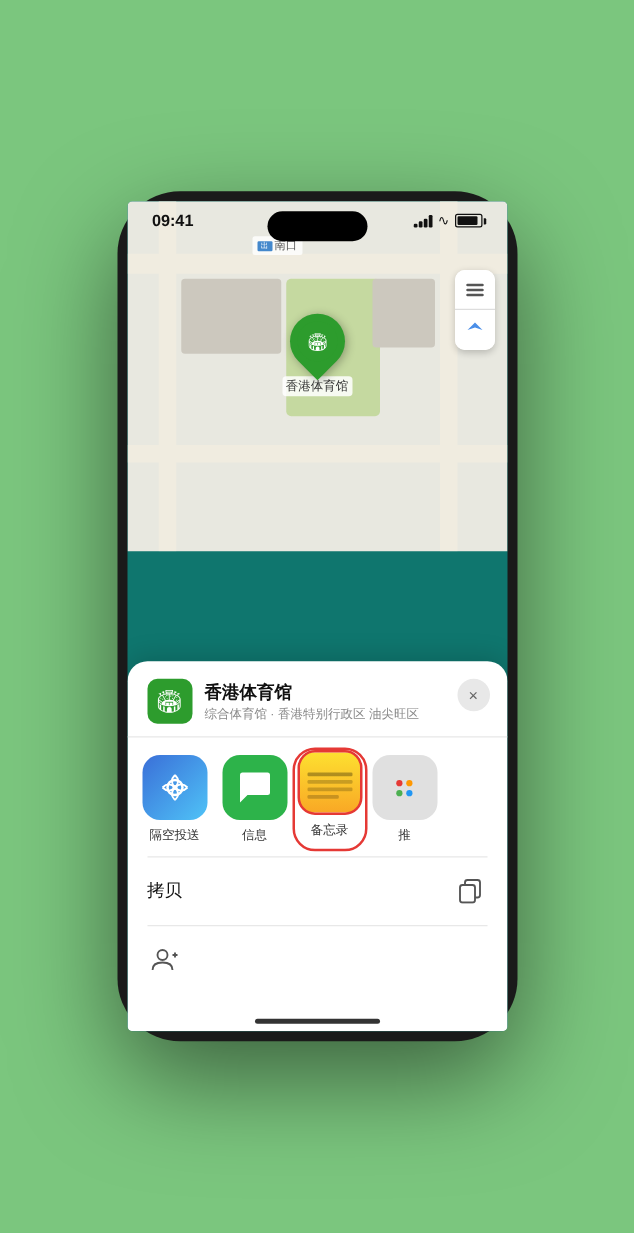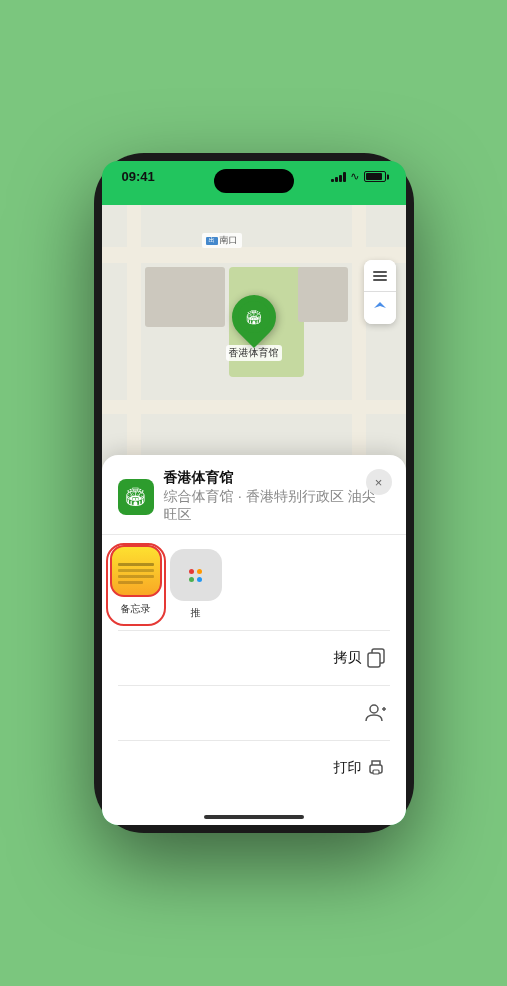--- a/index.html
+++ b/index.html
@@ -19,22 +19,22 @@
       background: #1a1a1a;
       border-radius: 50px;
       padding: 8px;
       position: relative;
       box-shadow: 0 30px 80px rgba(0,0,0,0.5);
     }
 
     .phone-screen {
       width: 100%;
       height: 100%;
-      background: #22c55e;
-      border-radius: 16px;
+      background: #0f766e;
+      border-radius: 4px;
       overflow: hidden;
       position: relative;
     }
 
     
     .status-bar {
       display: flex;
       justify-content: space-between;
       align-items: center;
       padding: 8px 20px 4px;
@@ -122,21 +122,20 @@
 
     
     .map-area {
       position: absolute;
       top: 0;
       left: 0;
       right: 0;
       height: 280px;
       background: #e8e8e0;
       overflow: hidden;
-      margin-top: 44px;
     }
 
     .map-bg {
       width: 100%;
       height: 100%;
       position: relative;
     }
 
     .map-road-h1 {
       position: absolute;
@@ -344,21 +343,21 @@
       flex: 1;
     }
 
     .sheet-venue-name {
       font-size: 14px;
       font-weight: 600;
       color: #111;
     }
 
     .sheet-venue-sub {
-      font-size: 14px;
+      font-size: 10px;
       color: #888;
       margin-top: 1px;
     }
 
     .sheet-close {
       width: 26px;
       height: 26px;
       background: #e8e8e8;
       border-radius: 50%;
       display: flex;
@@ -426,21 +425,21 @@
 
     
     .action-list {
       border-top: 0.5px solid #e8e8e8;
       margin: 0 16px;
     }
 
     .action-row {
       display: flex;
       align-items: center;
-      justify-content: flex-end;
+      justify-content: space-between;
       padding: 13px 0;
       border-bottom: 0.5px solid #e8e8e8;
     }
 
     .action-row:last-child {
       border-bottom: none;
     }
 
     .action-label {
       font-size: 14px;
@@ -562,21 +561,42 @@
         <div class="sheet-venue-icon">🏟</div>
         <div class="sheet-venue-info">
           <div class="sheet-venue-name">香港体育馆</div>
           <div class="sheet-venue-sub">综合体育馆 · 香港特别行政区 油尖旺区</div>
         </div>
         <div class="sheet-close">×</div>
       </div>
 
       <div class="share-apps">
 
-
+        <div class="share-app">
+          <div class="app-icon airdrop">
+            <svg width="30" height="30" viewBox="0 0 30 30">
+              <circle cx="15" cy="15" r="6" fill="none" stroke="white" stroke-width="2"></circle>
+              <circle cx="15" cy="15" r="2" fill="white"></circle>
+              <path d="M15 5 Q20 10 15 15 Q10 10 15 5" fill="none" stroke="white" stroke-width="1.5"></path>
+              <path d="M5 15 Q10 10 15 15 Q10 20 5 15" fill="none" stroke="white" stroke-width="1.5"></path>
+              <path d="M25 15 Q20 20 15 15 Q20 10 25 15" fill="none" stroke="white" stroke-width="1.5"></path>
+              <path d="M15 25 Q10 20 15 15 Q20 20 15 25" fill="none" stroke="white" stroke-width="1.5"></path>
+            </svg>
+          </div>
+          <span class="app-label">隔空投送</span>
+        </div>
+
+        <div class="share-app">
+          <div class="app-icon messages">
+            <svg width="32" height="32" viewBox="0 0 32 32">
+              <path d="M4 6 Q4 4 6 4 L26 4 Q28 4 28 6 L28 20 Q28 22 26 22 L10 22 L4 28 L4 6Z" fill="white"></path>
+            </svg>
+          </div>
+          <span class="app-label">信息</span>
+        </div>
 
 
         <div class="share-app" style="outline: 2px solid #e53935; border-radius: 16px; padding: 0; margin: -4px;">
           <div class="app-icon notes" style="overflow:hidden;">
             <div style="display:flex;flex-direction:column;gap:3px;padding:8px 6px 4px;width:100%;position:absolute;top:0;left:0;right:0;bottom:0;">
               <div style="height:3px;background:rgba(0,0,0,0.3);border-radius:1px;margin-top:8px;"></div>
               <div style="height:3px;background:rgba(0,0,0,0.2);border-radius:1px;"></div>
               <div style="height:3px;background:rgba(0,0,0,0.2);border-radius:1px;"></div>
               <div style="height:3px;background:rgba(0,0,0,0.2);border-radius:1px;width:70%;"></div>
             </div>
@@ -620,30 +640,20 @@
             <svg width="22" height="20" viewBox="0 0 22 20" fill="none">
               <circle cx="9" cy="6" r="4" stroke="#555" stroke-width="1.5" fill="none"></circle>
               <path d="M1 18 Q1 12 9 12 Q17 12 17 18" stroke="#555" stroke-width="1.5" fill="none"></path>
               <line x1="17" y1="6" x2="21" y2="6" stroke="#555" stroke-width="1.5"></line>
               <line x1="19" y1="4" x2="19" y2="8" stroke="#555" stroke-width="1.5"></line>
             </svg>
           </div>
         </div>
 
 
-        <div class="action-row" style="border-bottom:none;">
-          <span class="action-label">打印</span>
-          <div class="action-icon">
-            <svg width="20" height="20" viewBox="0 0 20 20" fill="none">
-              <rect x="4" y="7" width="12" height="8" rx="2" stroke="#555" stroke-width="1.5" fill="none"></rect>
-              <path d="M6 7 L6 3 L14 3 L14 7" stroke="#555" stroke-width="1.5" fill="none"></path>
-              <rect x="7" y="12" width="6" height="4" rx="1" stroke="#555" stroke-width="1.2" fill="white"></rect>
-            </svg>
-          </div>
-        </div>
 
       </div>
 
       <div style="height: 30px; display:flex; align-items:center; justify-content:center;">
         <div class="home-indicator"></div>
       </div>
 
     </div>
   </div>
 </div>

